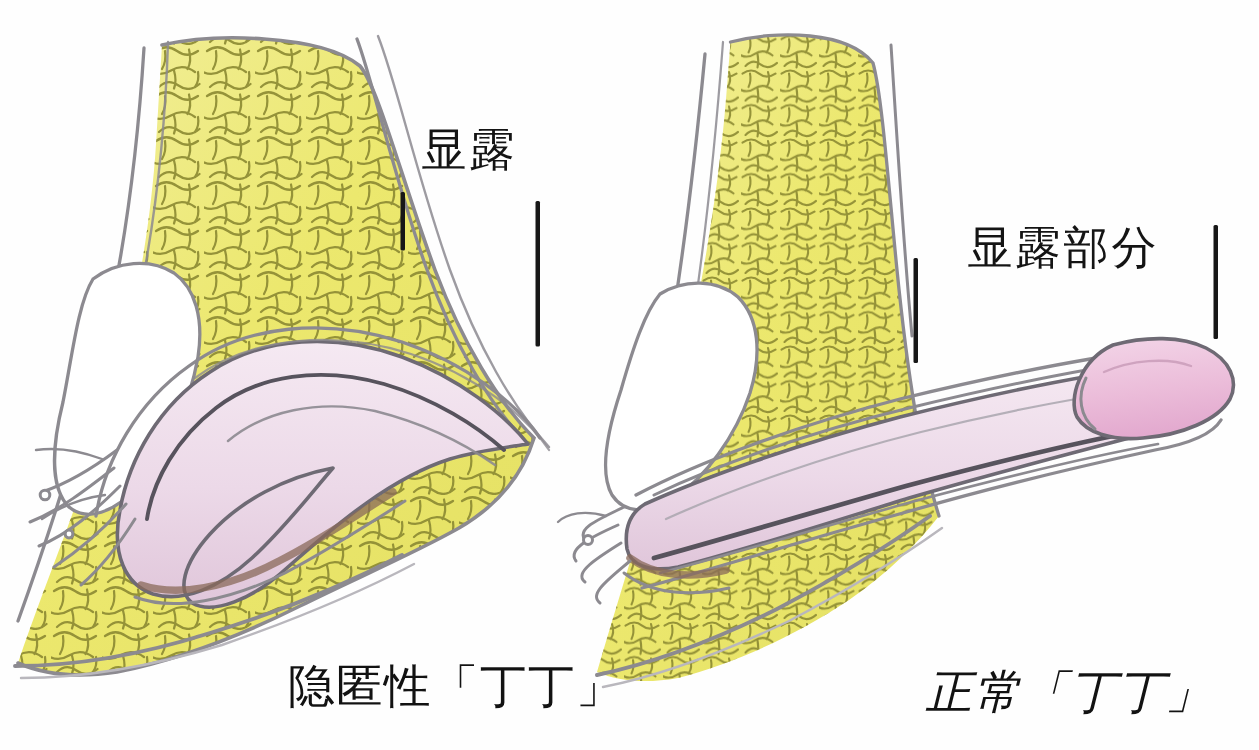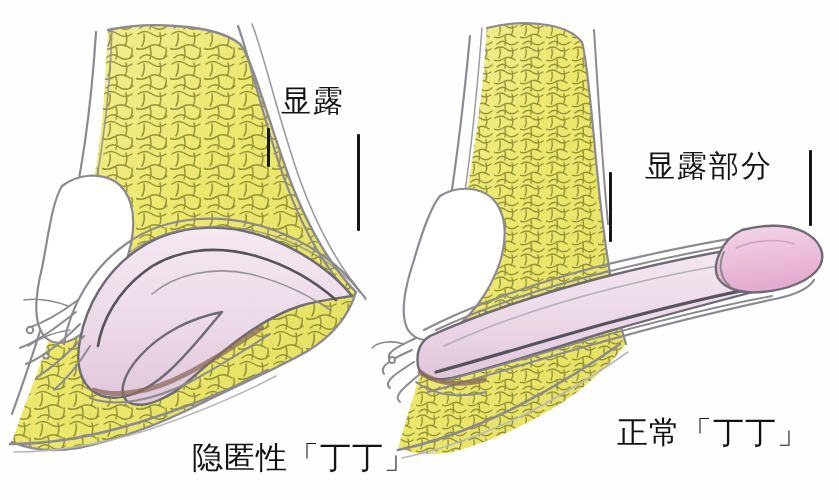--- a/index.html
+++ b/index.html
@@ -15,21 +15,21 @@
   .cap{
     position:absolute;
     color:#121212;
     font-size:31px;
     font-weight:400;
     letter-spacing:1px;
     white-space:nowrap;
     font-family:"DejaVu Sans","Liberation Sans",sans-serif;
   }
   #cap-left{left:192px;top:437px;text-align:right;}
-  #cap-right{left:617px;top:412px;}
+  #cap-right{left:617px;top:441px;font-style:italic;}
 
   .lbl{
     position:absolute;
     color:#141414;
     font-size:30px;
     line-height:36px;
     letter-spacing:2px;
     white-space:nowrap;
     font-family:"DejaVu Sans","Liberation Sans",sans-serif;
   }

